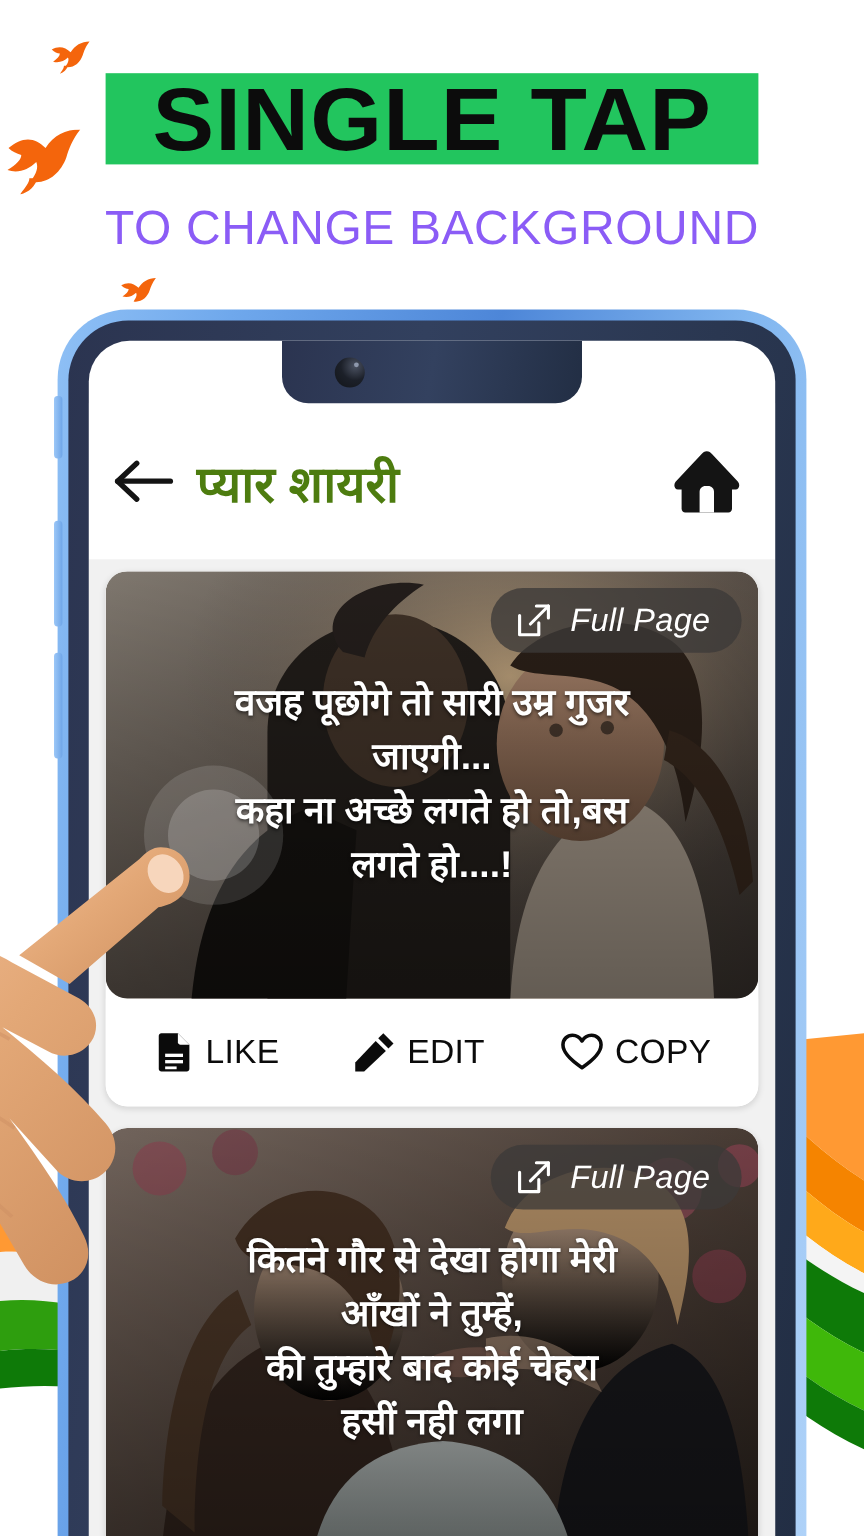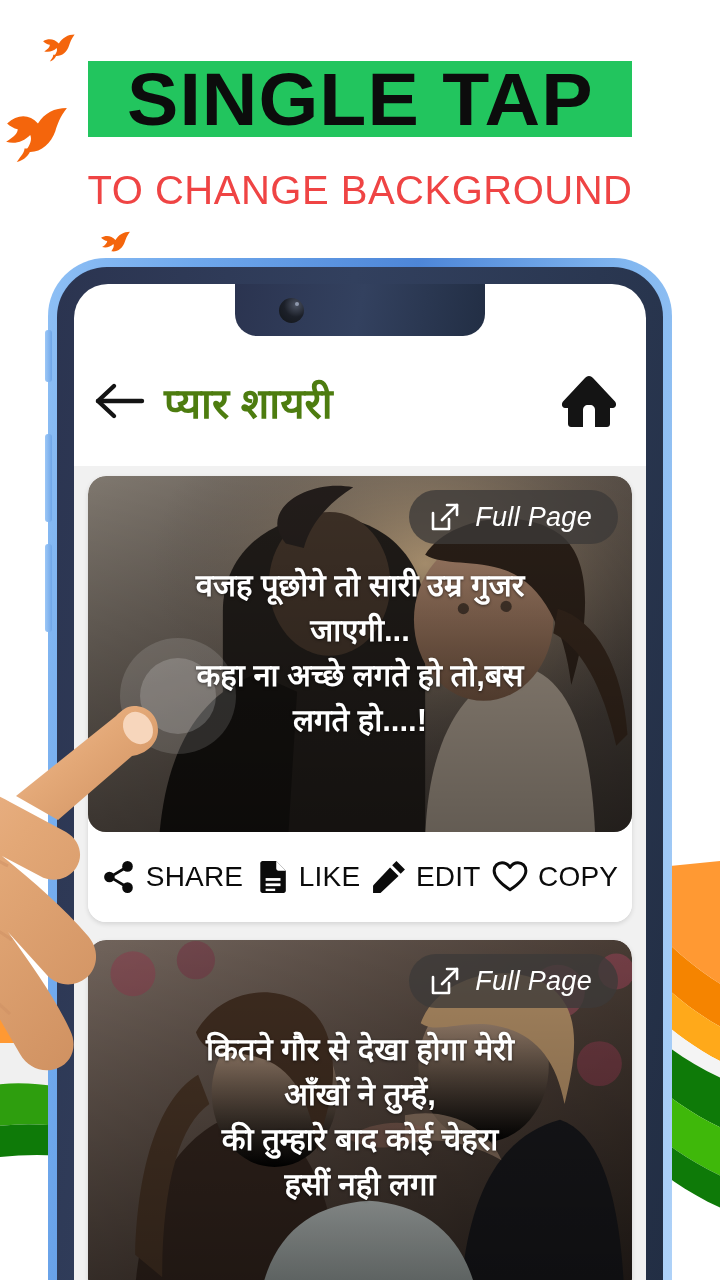--- a/index.html
+++ b/index.html
@@ -24,21 +24,21 @@
   #banner-text {
     font-family:"Liberation Sans", sans-serif;
     font-weight:bold; font-size:74px; letter-spacing:1px;
     color:#0c0c0c; white-space:nowrap;
     transform:scaleX(1.04);
   }
   #subtitle {
     position:absolute; left:0; top:168px; width:720px;
     text-align:center;
     font-size:40px; font-weight:normal; letter-spacing:0.5px;
-    color:#ef4444;
+    color:#8b5cf6;
     white-space:nowrap;
   }
 
   
   .ribbon { position:absolute; pointer-events:none; }
   #ribbon-left  { left:-40px; bottom:0px; width:240px; height:330px; }
   #ribbon-right { right:-10px; bottom:0px; width:180px; height:420px; }
 
   
   #phone {
@@ -280,29 +280,20 @@
             <span class="fullpage-label">Full Page</span>
           </div>
 
           <div class="shayari">वजह पूछोगे तो सारी उम्र गुजर
 जाएगी...
 कहा ना अच्छे लगते हो तो,बस
 लगते हो....!</div>
         </div>
 
         <div class="actions">
-          <div class="action">
-            <svg width="34" height="34" viewBox="0 0 32 32" fill="#0b0b0b">
-              <circle cx="24" cy="6" r="5"></circle>
-                <circle cx="7" cy="16" r="5"></circle>
-                <circle cx="24" cy="26" r="5"></circle>
-              <path d="M11 14 L21 8 M11 18 L21 24" stroke="#0b0b0b" stroke-width="2.6" fill="none"></path>
-            </svg>
-            <span class="action-label">SHARE</span>
-          </div>
 
           <div class="action">
             <svg width="34" height="34" viewBox="0 0 32 32">
               <path d="M5 3 C5 2 6 1 7 1 L20 1 L29 10 L29 29 C29 30 28 31 27 31 L7 31 C6 31 5 30 5 29 Z" fill="#0b0b0b"></path>
               <path d="M20 1 L29 10 L22 10 C21 10 20 9 20 8 Z" fill="#ffffff"></path>
               <rect x="10" y="17" width="14" height="2.6" fill="#ffffff"></rect>
               <rect x="10" y="22" width="14" height="2.6" fill="#ffffff"></rect>
               <rect x="10" y="27" width="9" height="2.2" fill="#ffffff"></rect>
             </svg>
             <span class="action-label">LIKE</span>

